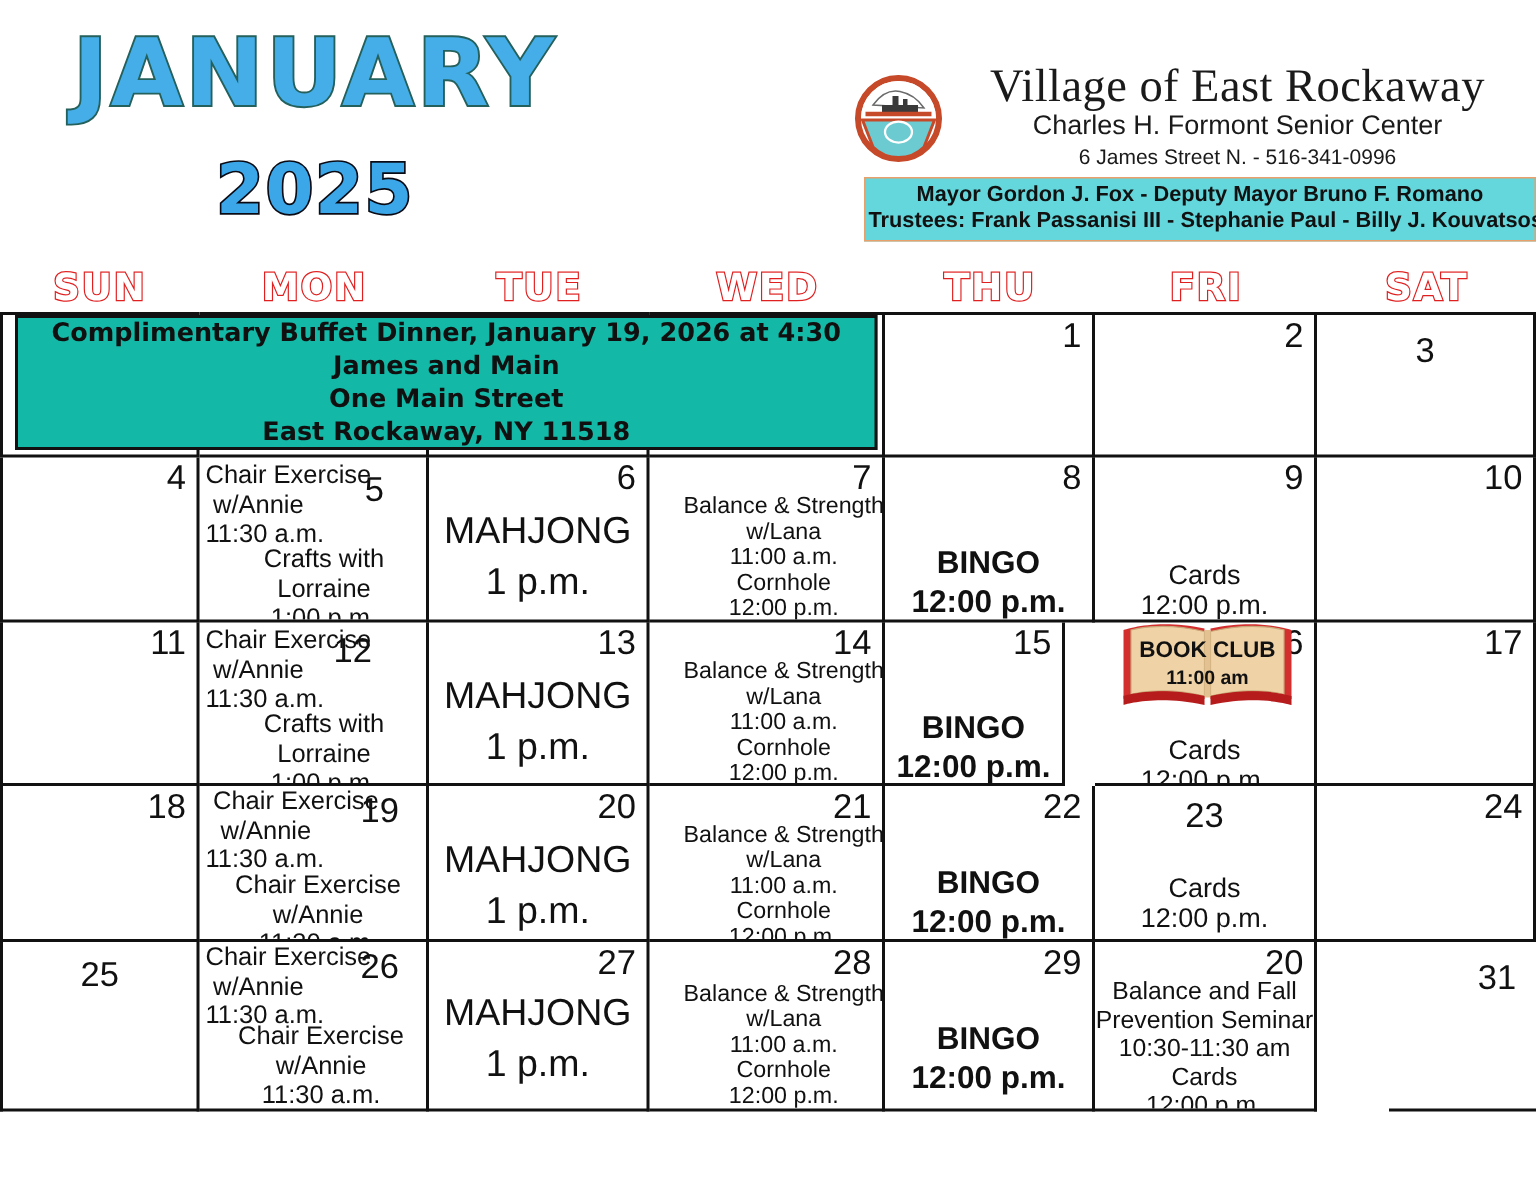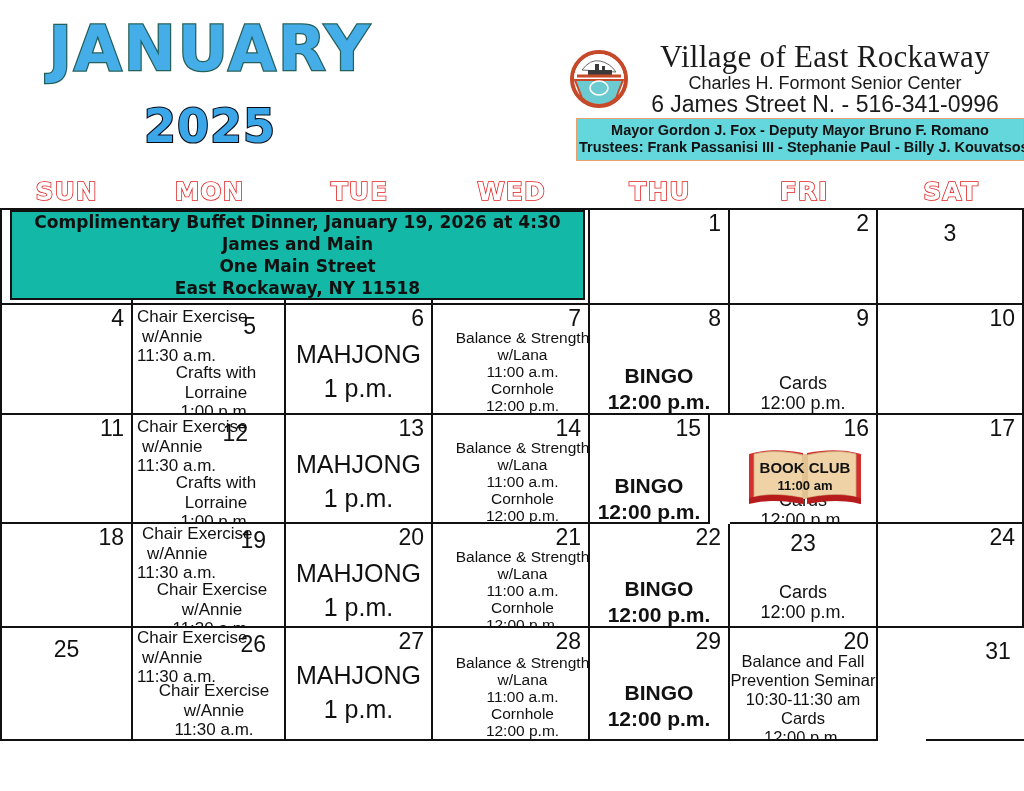--- a/index.html
+++ b/index.html
@@ -46,21 +46,21 @@
     font-family:"Liberation Serif", serif;
     font-size:31px;line-height:33px;color:#1a1a1a;
     white-space:nowrap;letter-spacing:.3px;
   }
   #center-name{
     font-family:"Liberation Sans", sans-serif;
     font-size:18px;line-height:21px;color:#1a1a1a;white-space:nowrap;
   }
   #center-addr{
     font-family:"Liberation Sans", sans-serif;
-    font-size:23px;line-height:21px;color:#1a1a1a;white-space:nowrap;
+    font-size:14px;line-height:21px;color:#1a1a1a;white-space:nowrap;
   }
   #officials{
     margin-top:3px;margin-left:8px;
     background:#63D7DC;border:1px solid #E9A06B;
     text-align:center;padding:3px 2px 4px 2px;
   }
   #officials div{
     font-family:"Liberation Sans", sans-serif;
     font-size:14.5px;line-height:17px;color:#111;font-weight:bold;white-space:nowrap;
   }
@@ -140,21 +140,21 @@
     z-index:5;
   }
   #banner div{
     font-family:"DejaVu Sans", sans-serif;
     font-weight:bold;font-size:17px;line-height:22px;color:#101010;
     text-align:center;white-space:nowrap;
   }
 
   
   #bookclub{
-    position:absolute;left:745px;top:448px;width:120px;height:62px;z-index:4;
+    position:absolute;left:745px;top:414px;width:120px;height:62px;z-index:4;
   }
   #bookclub svg{position:absolute;left:0;top:0;}
   #bookclub .bctext{
     position:absolute;left:0;top:11px;width:120px;text-align:center;
     font-family:"Liberation Sans", sans-serif;
   }
   #bookclub .bc1{font-size:15px;line-height:17px;font-weight:bold;color:#111;}
   #bookclub .bc2{font-size:13px;line-height:16px;font-weight:bold;color:#111;margin-top:2px;}
 </style>
 </head>

